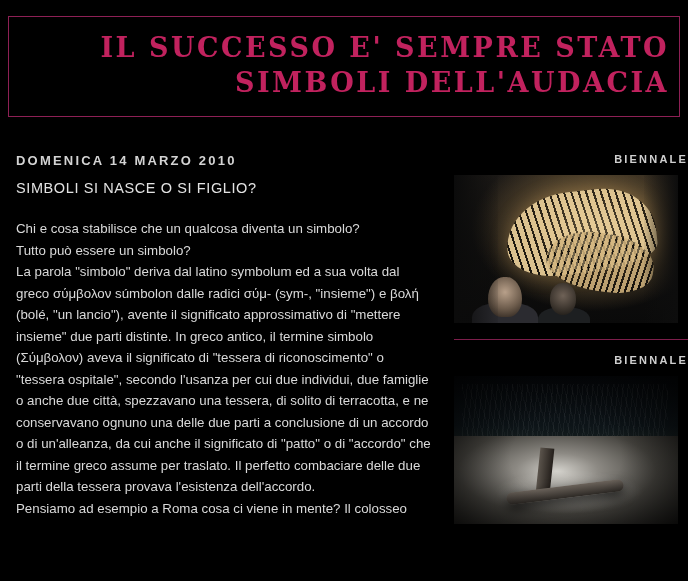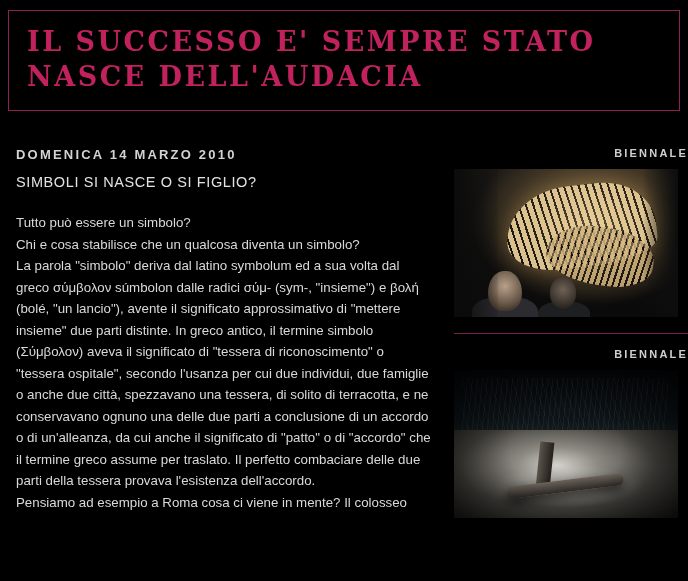--- a/index.html
+++ b/index.html
@@ -16,22 +16,23 @@
     position: relative;
   }
 
   
   .header-wrap {
     padding: 10px 8px 0 8px;
     box-sizing: border-box;
   }
   .header-box {
     border: 1px solid #8e2055;
-    padding: 14px 10px 16px 18px;
-    text-align: left;
+    padding: 14px 10px 16px 1px;
+    text-align: right;
+    margin-top: 6px;
   }
   .blog-title {
     color: #c1225e;
     font-family: "DejaVu Serif", serif;
     font-weight: bold;
     font-size: 27px;
     letter-spacing: 2.5px;
     line-height: 1.28;
     margin: 0;
   }
@@ -255,33 +256,33 @@
     background: radial-gradient(ellipse at 50% 55%, rgba(0,0,0,0) 35%, rgba(0,0,0,0.72) 100%);
   }
 </style>
 </head>
 <body>
 
 <div class="header-wrap">
   <div class="header-box">
     <h1 class="blog-title">
       <span>IL SUCCESSO E' SEMPRE STATO</span>
-      <span class="line2">NASCE DELL'AUDACIA</span>
+      <span class="line2">SIMBOLI DELL'AUDACIA</span>
     </h1>
   </div>
 </div>
 
 <div class="layout">
 
   <div class="col-main">
     <div class="post-date">DOMENICA 14 MARZO 2010</div>
     <h2 class="post-title">SIMBOLI SI NASCE O SI FIGLIO?</h2>
     <div class="post-body">
+      <p>Chi e cosa stabilisce che un qualcosa diventa un simbolo?</p>
       <p>Tutto può essere un simbolo?</p>
-      <p>Chi e cosa stabilisce che un qualcosa diventa un simbolo?</p>
       <p>La parola "simbolo" deriva dal latino symbolum ed a sua volta dal greco σύμβολον súmbolon dalle radici σύμ- (sym-, "insieme") e βολή (bolé, "un lancio"), avente il significato approssimativo di "mettere insieme" due parti distinte. In greco antico, il termine simbolo (Σύμβολον) aveva il significato di "tessera di riconoscimento" o "tessera ospitale", secondo l'usanza per cui due individui, due famiglie o anche due città, spezzavano una tessera, di solito di terracotta, e ne conservavano ognuno una delle due parti a conclusione di un accordo o di un'alleanza, da cui anche il significato di "patto" o di "accordo" che il termine greco assume per traslato. Il perfetto combaciare delle due parti della tessera provava l'esistenza dell'accordo.</p>
       <p>Pensiamo ad esempio a Roma cosa ci viene in mente? Il colosseo</p>
     </div>
   </div>
 
   <div class="col-side">
 
     <div class="widget">
       <div class="widget-title">BIENNALE</div>
       <div class="photo photo1">

